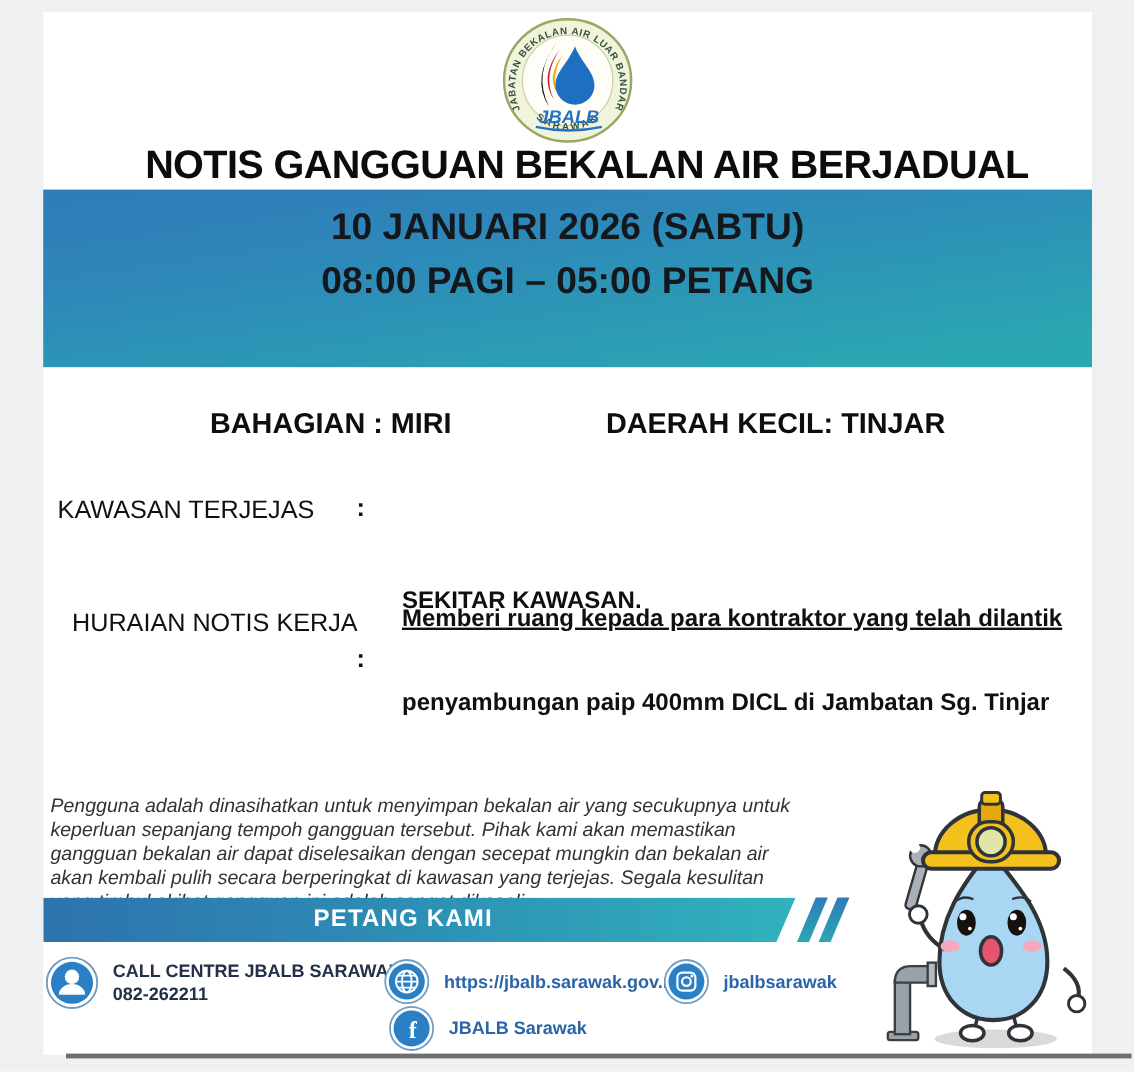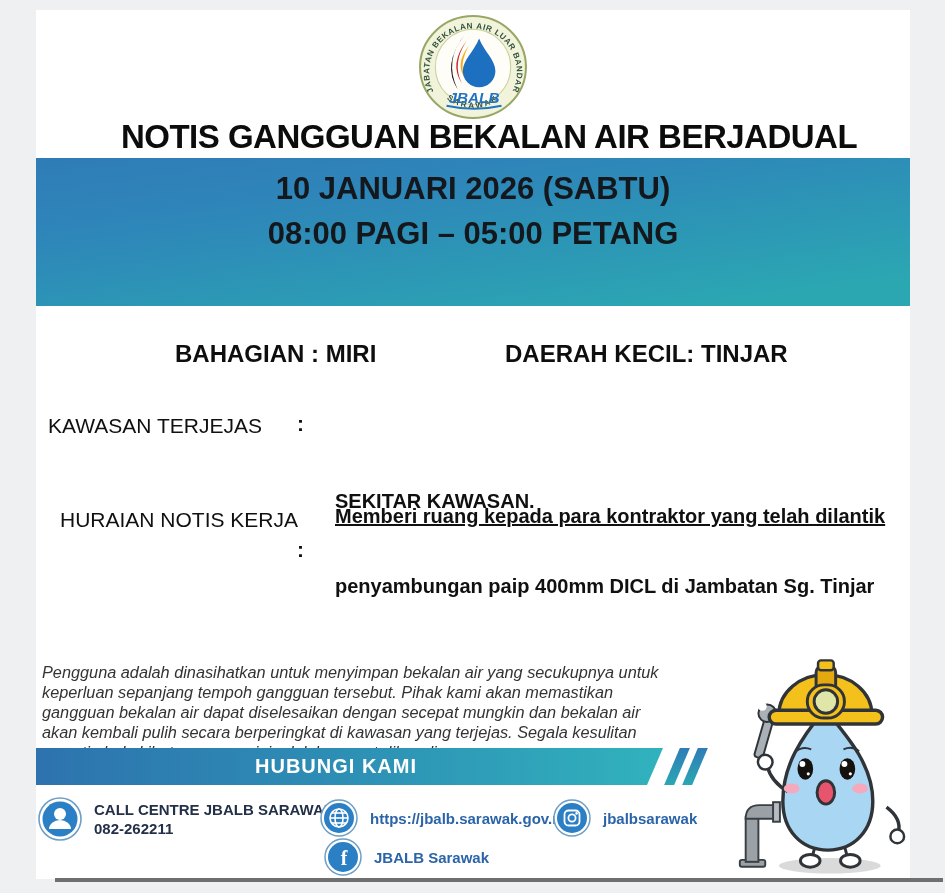--- a/index.html
+++ b/index.html
@@ -106,21 +106,21 @@
   <div class="det-line" style="top:448px;margin-top:32px;">SEKITAR KAWASAN.</div>
 
   <div class="det-label" style="left:12px;top:498px;margin-left:12px;">HURAIAN NOTIS KERJA</div>
   <div class="det-colon" style="top:528px;">:</div>
   <div class="det-line" style="top:495px;text-decoration:underline;">Memberi ruang kepada para kontraktor yang telah dilantik</div>
   <div class="det-line" style="top:565px;">penyambungan paip 400mm DICL di Jambatan Sg. Tinjar</div>
 
   <div class="advisory">Pengguna adalah dinasihatkan untuk menyimpan bekalan air yang secukupnya untuk keperluan sepanjang tempoh gangguan tersebut. Pihak kami akan memastikan gangguan bekalan air dapat diselesaikan dengan secepat mungkin dan bekalan air akan kembali pulih secara berperingkat di kawasan yang terjejas. Segala kesulitan yang timbul akibat gangguan ini adalah sangat dikesali.</div>
 
   <div class="contact-banner">
-    <div class="txt">HUBUNGI KAMI</div>
+    <div class="txt">PETANG KAMI</div>
   </div>
   <div class="stripe s1"></div>
   <div class="stripe s2"></div>
 
   <div class="ci ci-call">
     <svg width="44" height="44" viewBox="0 0 44 44">
       <circle cx="22" cy="22" r="21" fill="#fff" stroke="#6f9ec4" stroke-width="1.6"></circle>
       <circle cx="22" cy="22" r="17.5" fill="#2b7fc4"></circle>
       <circle cx="22" cy="17" r="6" fill="#fff"></circle>
       <path d="M11,32 a11,9 0 0 1 22,0 z" fill="#fff"></path>

